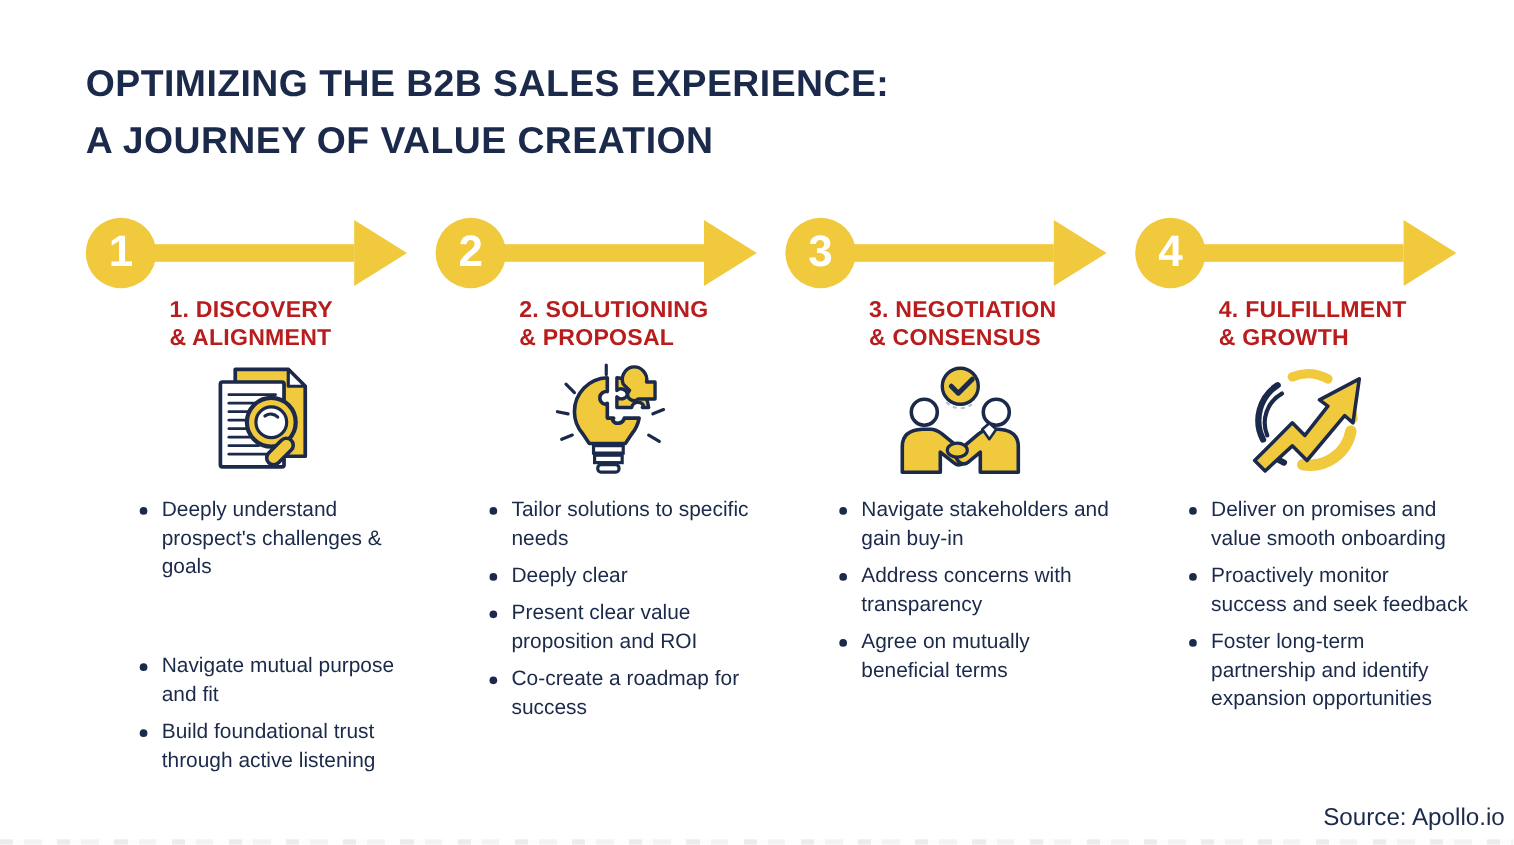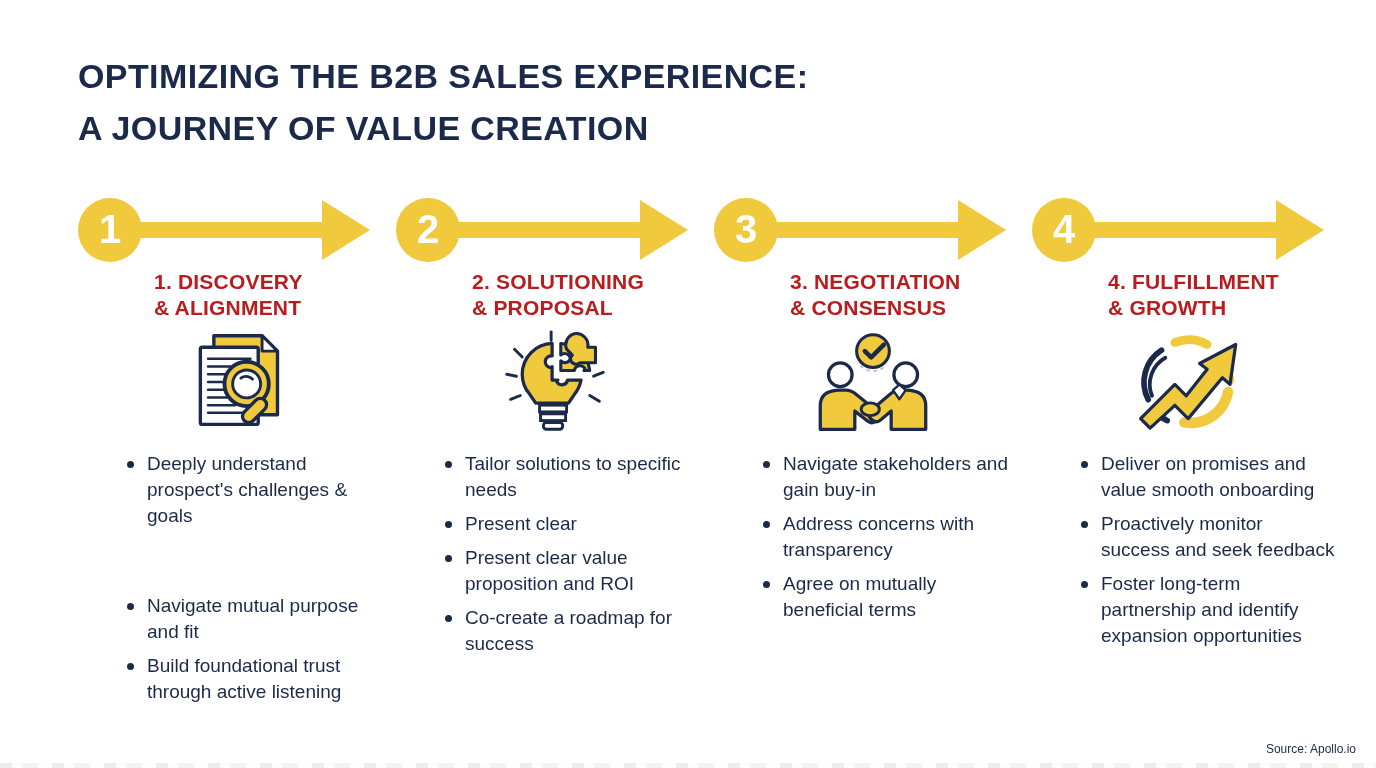--- a/index.html
+++ b/index.html
@@ -72,22 +72,22 @@
     position:relative; padding-left:23px; margin-bottom:8px;
   }
   ul.stage-bullets li::before {
     content:""; position:absolute; left:3px; top:10px;
     width:7px; height:7px; border-radius:50%; background:#1B2A4A;
   }
   ul.stage-bullets li.gap-after { margin-bottom:64px; }
 
   
   .source-line {
-    position:absolute; right:20px; bottom:12px;
-    font-size:12px; color:#1B2A4A;
+    position:absolute; right:8px; bottom:12px;
+    font-size:22px; color:#1B2A4A;
   }
   .bottom-artifact {
     position:absolute; left:0; right:0; bottom:0; height:5px;
     background:repeating-linear-gradient(90deg,
       rgba(130,130,138,0.28) 0 12px, rgba(210,210,215,0.10) 12px 22px,
       rgba(150,150,158,0.22) 22px 38px, rgba(220,220,225,0.08) 38px 52px);
     opacity:0.55;
   }
   .stage-icon svg { display:block; }
 </style>
@@ -163,21 +163,21 @@
     <path d="M57 16 a32 32 0 0 0 -31 32 a32 32 0 0 0 8 21 l6 9 h34 l6 -9 a32 32 0 0 0 7 -15 l-14 0 a6 6 0 0 1 -11 2 a6 6 0 0 1 1 -2 l-6 0 0 -14 a6 6 0 0 1 -2 1 a6 6 0 0 1 2 -12 l0 -13 z" fill="#F0C93C" stroke="#1B2A4A" stroke-width="3.4" stroke-linejoin="round"></path>
     <path d="M66 16 l0 12 a6 6 0 0 1 10 4 a6 6 0 0 1 -10 2 l0 10 14 0 a6 6 0 0 1 11 -2 a6 6 0 0 1 -1 2 l6 0 a32 32 0 0 0 -30 -28 z" fill="#F0C93C" stroke="#1B2A4A" stroke-width="3.2" stroke-linejoin="round"></path>
     <path d="M80 6 a12 12 0 0 1 14 14 l8 0 0 16 -16 0 a6 6 0 0 1 -10 -4 a6 6 0 0 1 2 -4 l-6 -6 a12 12 0 0 1 8 -16 z" fill="#F0C93C" stroke="#1B2A4A" stroke-width="3.2" stroke-linejoin="round"></path>
     <rect x="44" y="80" width="28" height="7" fill="#ffffff" stroke="#1B2A4A" stroke-width="3"></rect>
     <rect x="45" y="89" width="26" height="7" fill="#ffffff" stroke="#1B2A4A" stroke-width="3"></rect>
     <rect x="48" y="98" width="20" height="7" rx="3" fill="#ffffff" stroke="#1B2A4A" stroke-width="3"></rect>
   </svg>
       </div>
     <ul class="stage-bullets">
         <li>Tailor solutions to specific needs</li>
-        <li>Present clear</li>
+        <li>Deeply clear</li>
         <li>Present clear value proposition and ROI</li>
         <li>Co-create a roadmap for success</li>
       </ul>
   </div>
 
   <div class="stage">
     <div class="stage-arrow-row">
       <div class="arrow-bar"></div>
       <div class="arrow-head"></div>
       <div class="stage-circle">

